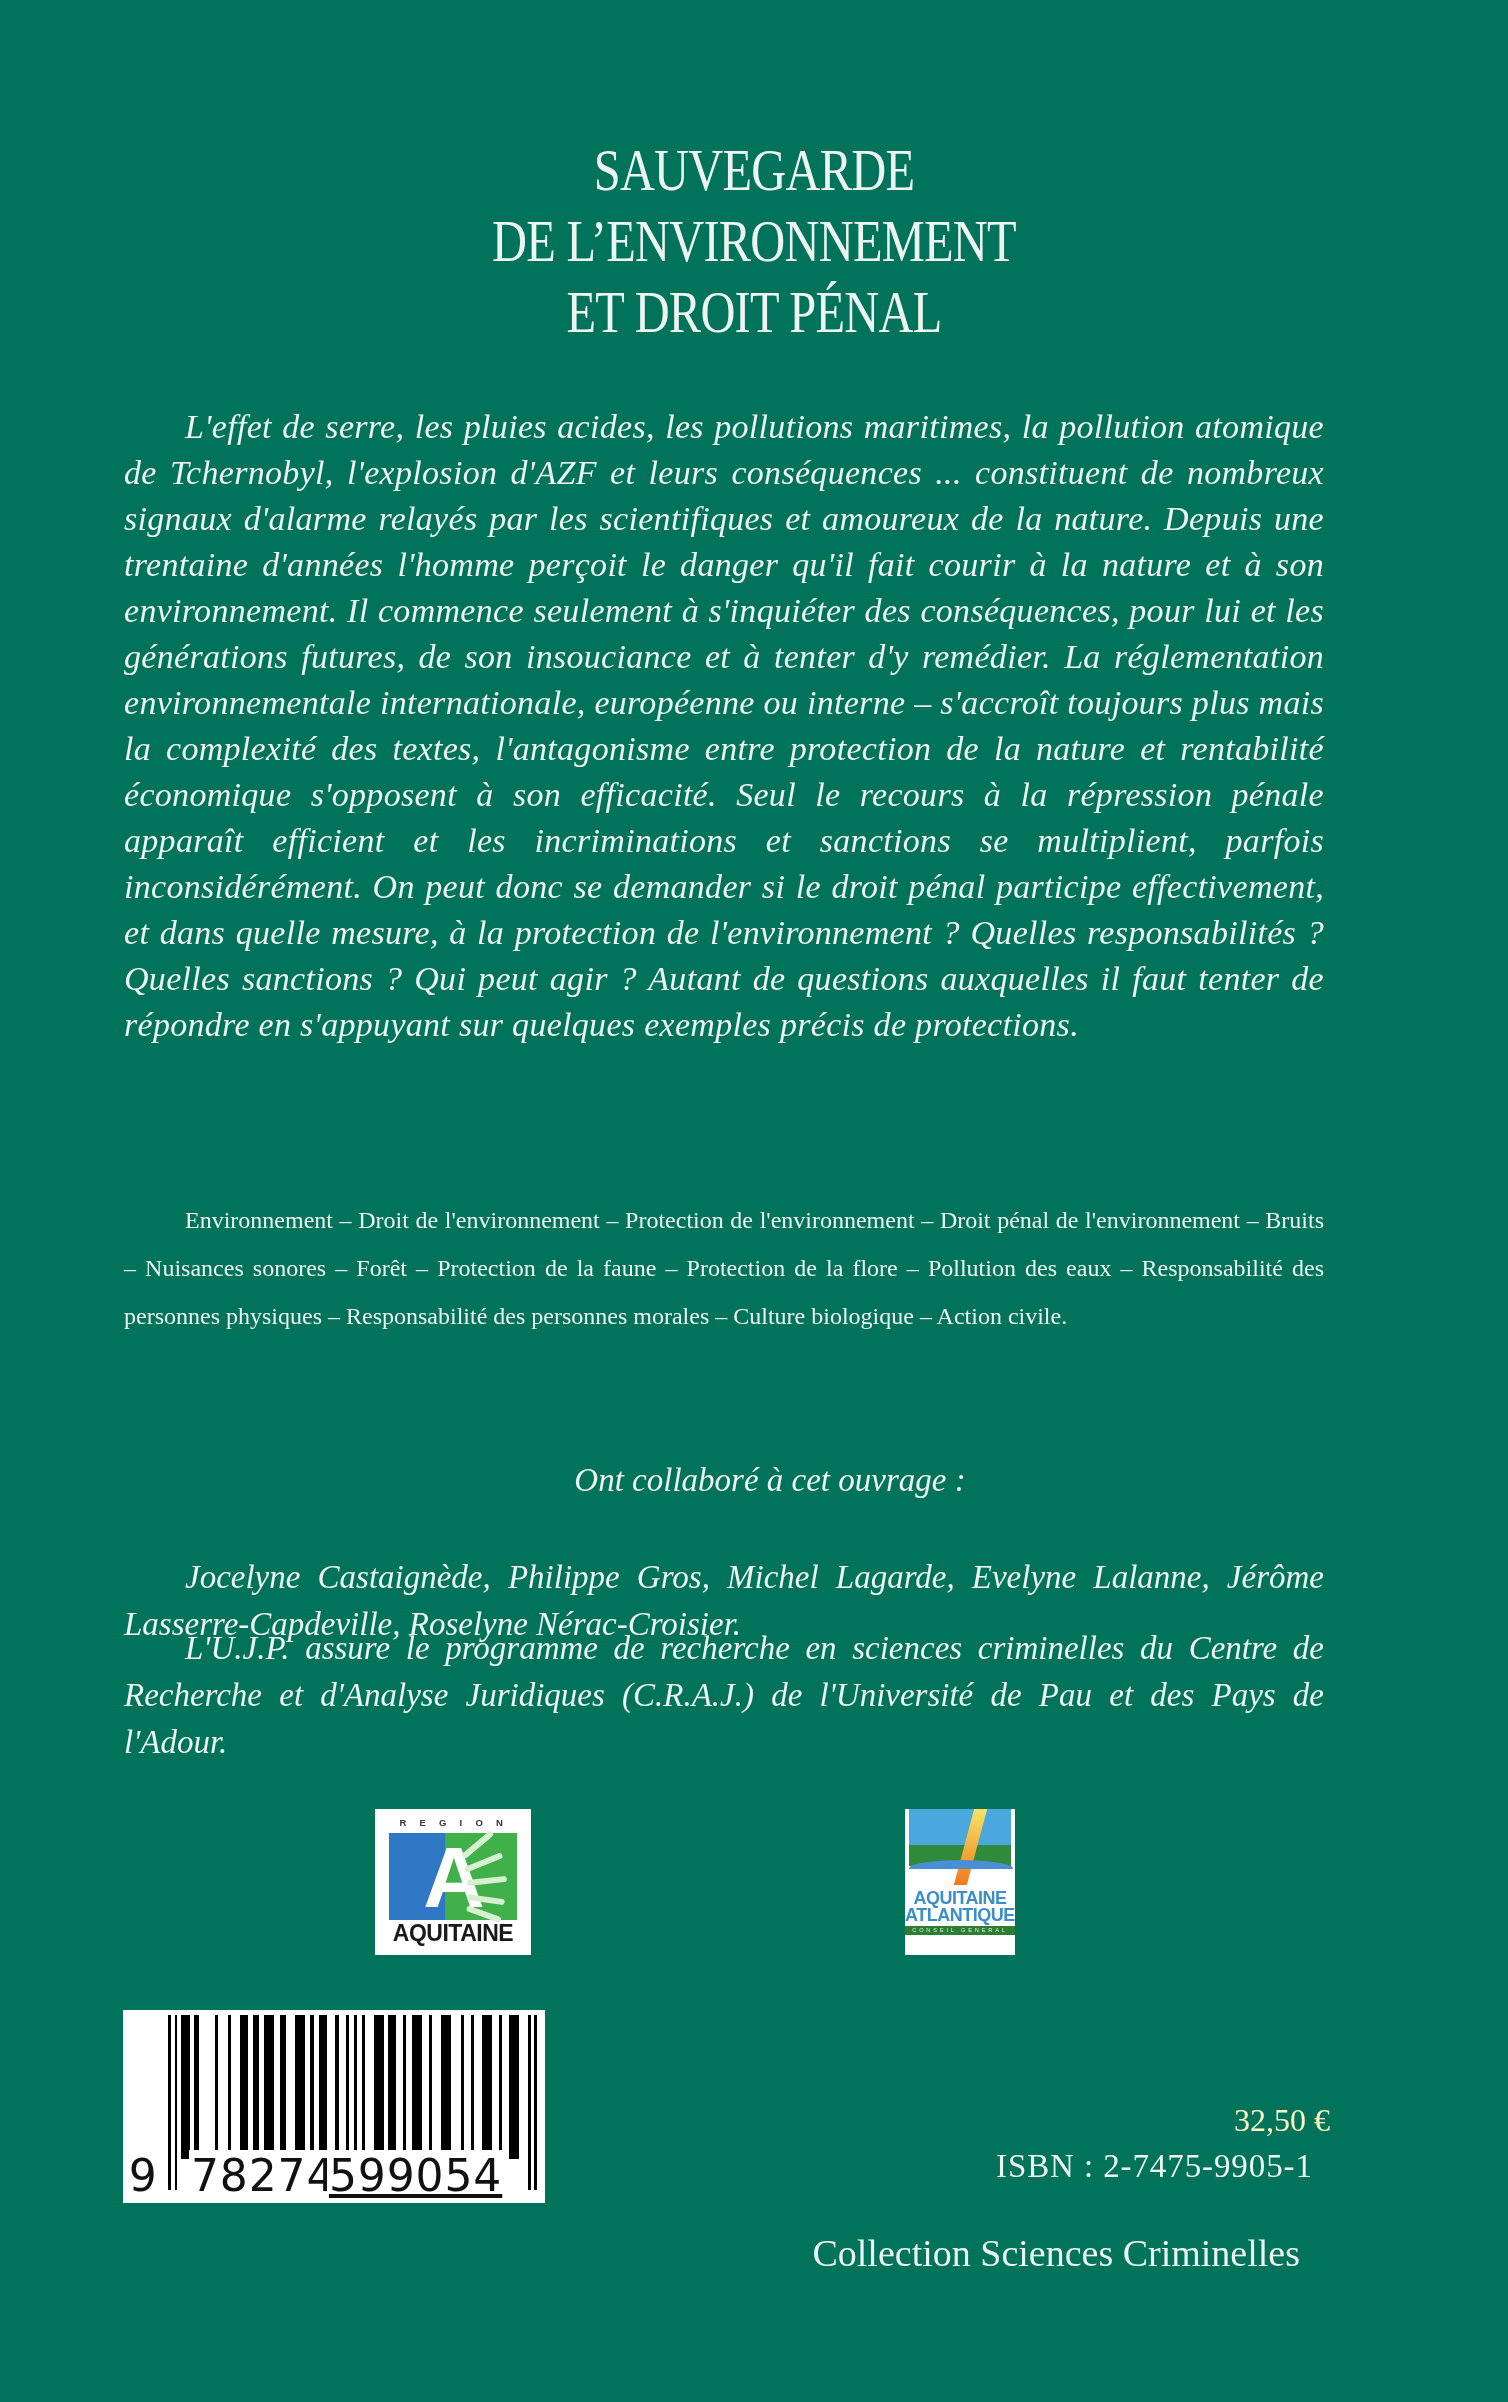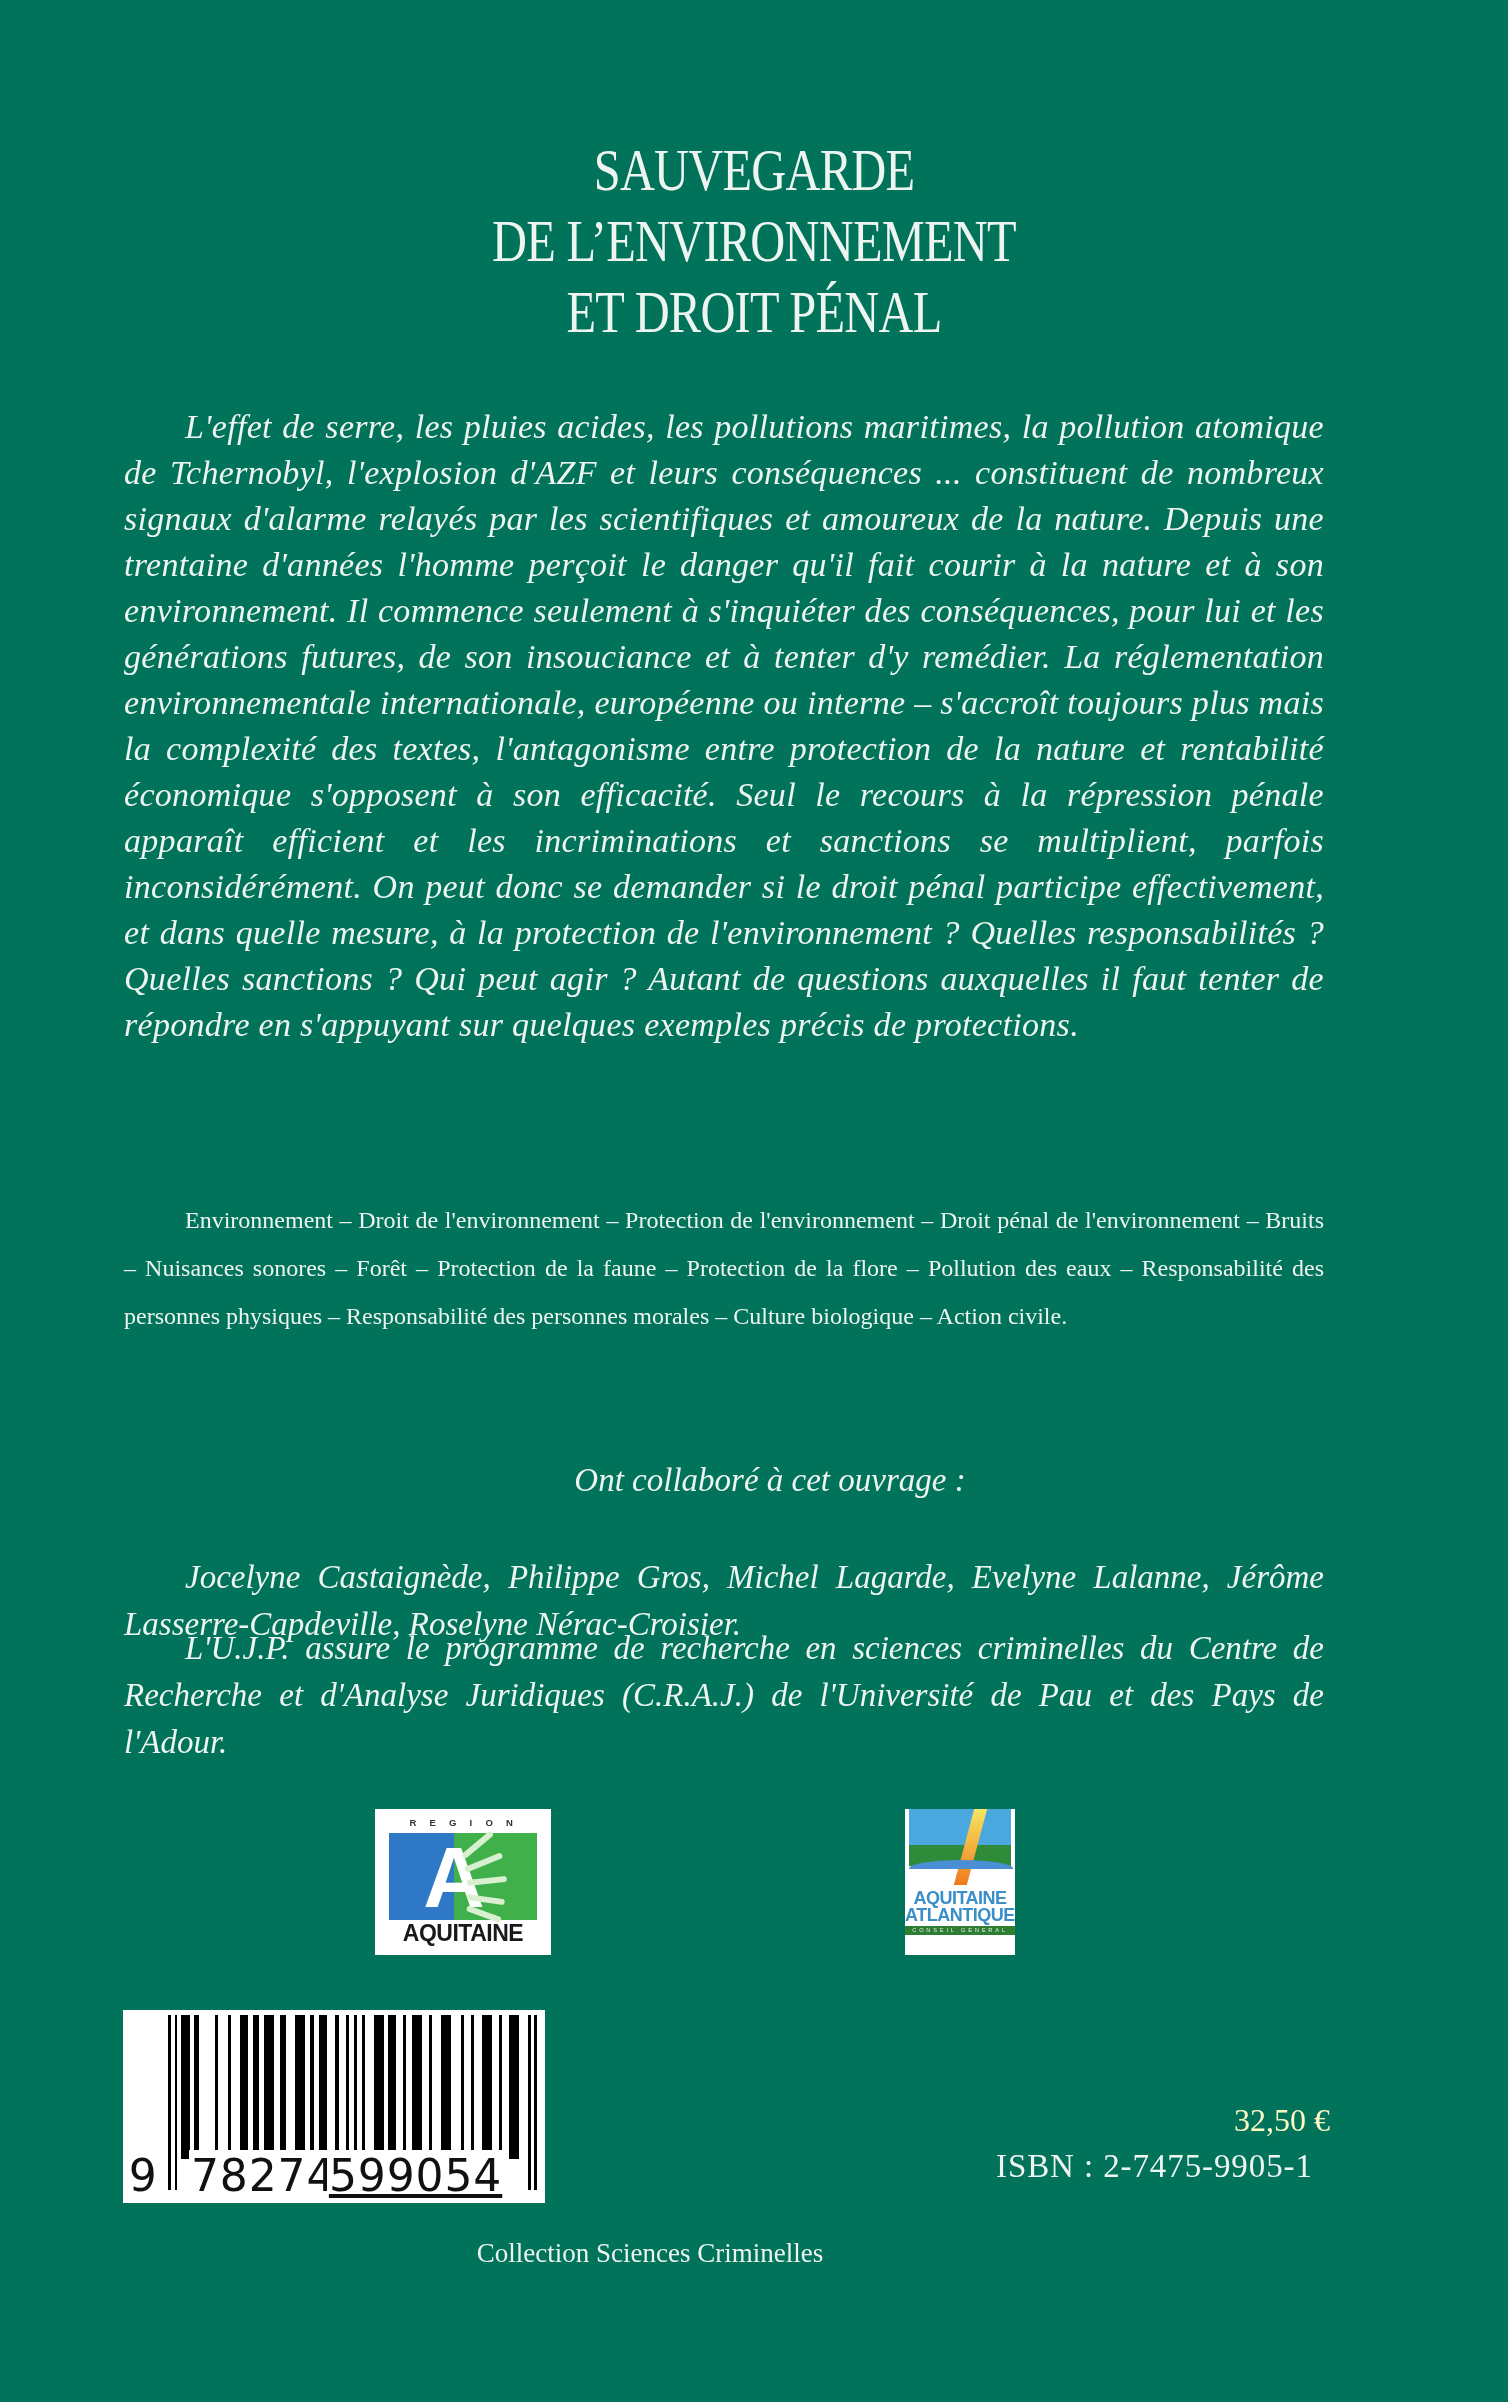--- a/index.html
+++ b/index.html
@@ -61,21 +61,21 @@
     font-size: 33px; line-height: 47px;
     text-indent: 61px; font-style: italic;
   }
 
   
   .logo {
     background: #ffffff;
     box-sizing: border-box;
   }
   .logo-aquitaine {
-    left: 375px; top: 1809px; width: 176px; height: 146px;
+    left: 375px; top: 1809px; width: 156px; height: 146px;
     padding: 7.6px 9.5px;
   }
   .aq-region {
     font-family: "Liberation Sans", sans-serif;
     font-size: 9.5px; font-weight: bold; color: #333;
     letter-spacing: 13.2px; text-align: center; line-height: 11.4px;
     padding-left: 9.5px;
   }
   .aq-mark {
     position: relative;
@@ -152,21 +152,21 @@
     font-size: 32px; color: #fef9c3;
   }
   .isbn {
     left: 996px; top: 2148px;
     font-size: 33px; letter-spacing: 0.9px;
   }
 
   
   .collection {
     left: 0; width: 1300px; top: 2230px;
-    text-align: center; font-size: 27px; line-height: 47px;
+    text-align: right; font-size: 38px; line-height: 47px;
   }
 </style>
 </head>
 <body>
 
 <div class="abs title">
   <div>SAUVEGARDE</div>
   <div>DE L’ENVIRONNEMENT</div>
   <div>ET DROIT PÉNAL</div>
 </div>

